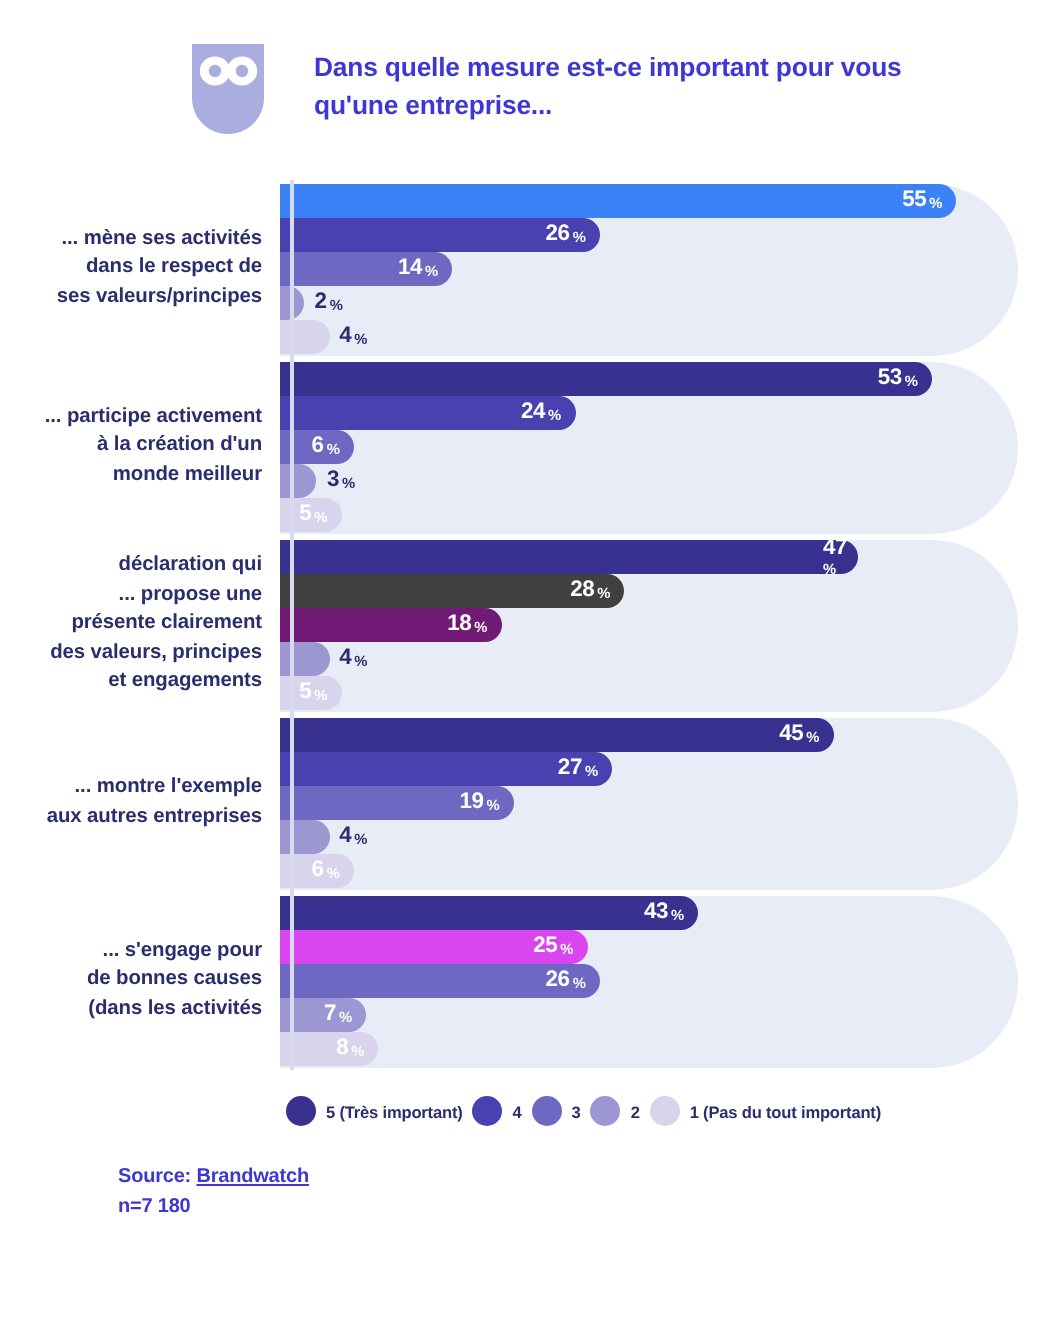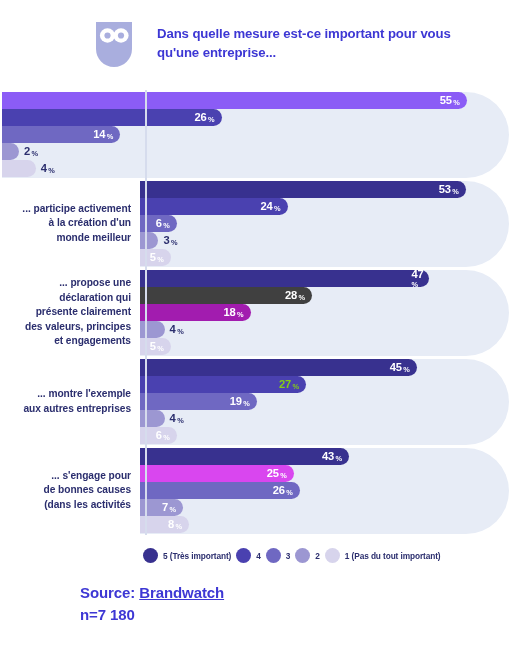--- a/index.html
+++ b/index.html
@@ -160,23 +160,23 @@
     margin-left: 5px;
     font-size: 8.3px;
     font-weight: bold;
     color: #2b2e6e;
     white-space: nowrap;
     letter-spacing: -0.1px;
   }
 
   
   .source {
-    margin-left: 80px;
+    margin-left: 59px;
     margin-top: 19px;
-    font-size: 15px;
+    font-size: 10px;
     font-weight: bold;
     color: #3d37d4;
     line-height: 1.45;
     letter-spacing: -0.1px;
   }
   .source a {
     color: #3d37d4;
     text-decoration: underline;
   }
   .source .n { display: block; }
@@ -193,24 +193,29 @@
       <circle cx="11.5" cy="13.5" r="3.1" fill="#a9aede"></circle>
       <circle cx="25.0" cy="13.5" r="3.1" fill="#a9aede"></circle>
     </svg>
   </div>
   <div class="title">Dans quelle mesure est-ce important pour vous qu'une entreprise...</div>
 </div>
 
 <div class="chart" id="chart">
   <div class="axis-line"></div>
 <div class="group">
+      <div class="group-label">
+        <div>... mène ses activités</div>
+        <div>dans le respect de</div>
+        <div>ses valeurs/principes</div>
+      </div>
       <div class="track">
         <div class="bars">
           <div class="bar-row">
-            <div class="bar" style="width: 91.6667%; background: #8b5cf6;">
+            <div class="bar" style="width: 91.6667%; background: #3b82f6;">
               <span class="lbl" style="color: rgb(255, 255, 255);">
                 <span class="val">55</span>
                 <span class="pct">%</span>
               </span>
             </div>
           </div>
           <div class="bar-row">
             <div class="bar" style="width: 43.3333%; background: rgb(74, 65, 176);">
               <span class="lbl" style="color: rgb(255, 255, 255);">
                 <span class="val">26</span>
@@ -291,22 +296,22 @@
                 <span class="val">5</span>
                 <span class="pct">%</span>
               </span>
             </div>
           </div>
         </div>
       </div>
     </div>
     <div class="group">
       <div class="group-label">
+        <div>déclaration qui</div>
         <div>... propose une</div>
-        <div>déclaration qui</div>
         <div>présente clairement</div>
         <div>des valeurs, principes</div>
         <div>et engagements</div>
       </div>
       <div class="track">
         <div class="bars">
           <div class="bar-row">
             <div class="bar" style="width: 78.3333%; background: rgb(56, 49, 143);">
               <span class="lbl" style="color: rgb(255, 255, 255); flex-direction: column;">
                 <span class="val">47</span>
@@ -316,21 +321,21 @@
           </div>
           <div class="bar-row">
             <div class="bar" style="width: 46.6667%; background: #404040;">
               <span class="lbl" style="color: rgb(255, 255, 255);">
                 <span class="val">28</span>
                 <span class="pct">%</span>
               </span>
             </div>
           </div>
           <div class="bar-row">
-            <div class="bar" style="width: 30%; background: #a21caf;">
+            <div class="bar" style="width: 30%; background: #701a75;">
               <span class="lbl" style="color: rgb(255, 255, 255);">
                 <span class="val">18</span>
                 <span class="pct">%</span>
               </span>
             </div>
           </div>
           <div class="bar-row">
             <div class="bar outside" style="width: 6.66667%; background: rgb(156, 151, 210);">
               <span class="lbl" style="color: rgb(43, 46, 110);">
                 <span class="val">4</span>
@@ -359,21 +364,21 @@
           <div class="bar-row">
             <div class="bar" style="width: 75%; background: rgb(56, 49, 143);">
               <span class="lbl" style="color: rgb(255, 255, 255);">
                 <span class="val">45</span>
                 <span class="pct">%</span>
               </span>
             </div>
           </div>
           <div class="bar-row">
             <div class="bar" style="width: 45%; background: rgb(74, 65, 176);">
-              <span class="lbl" style="color: #84cc16;">
+              <span class="lbl" style="color: #ffffff;">
                 <span class="val">27</span>
                 <span class="pct">%</span>
               </span>
             </div>
           </div>
           <div class="bar-row">
             <div class="bar" style="width: 31.6667%; background: rgb(111, 104, 194);">
               <span class="lbl" style="color: rgb(255, 255, 255);">
                 <span class="val">19</span>
                 <span class="pct">%</span>

